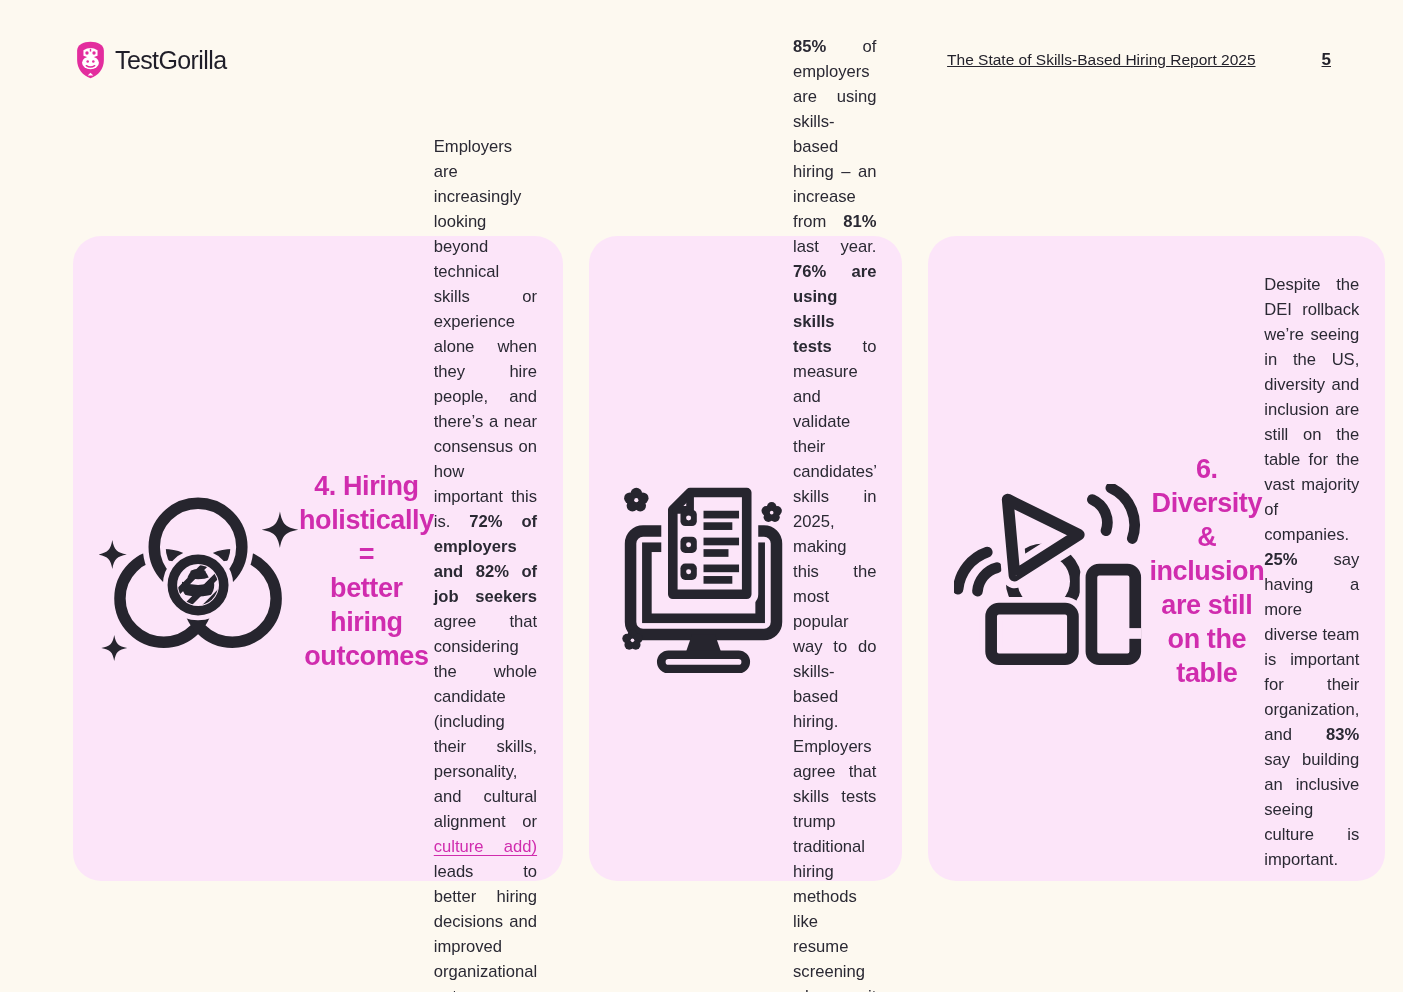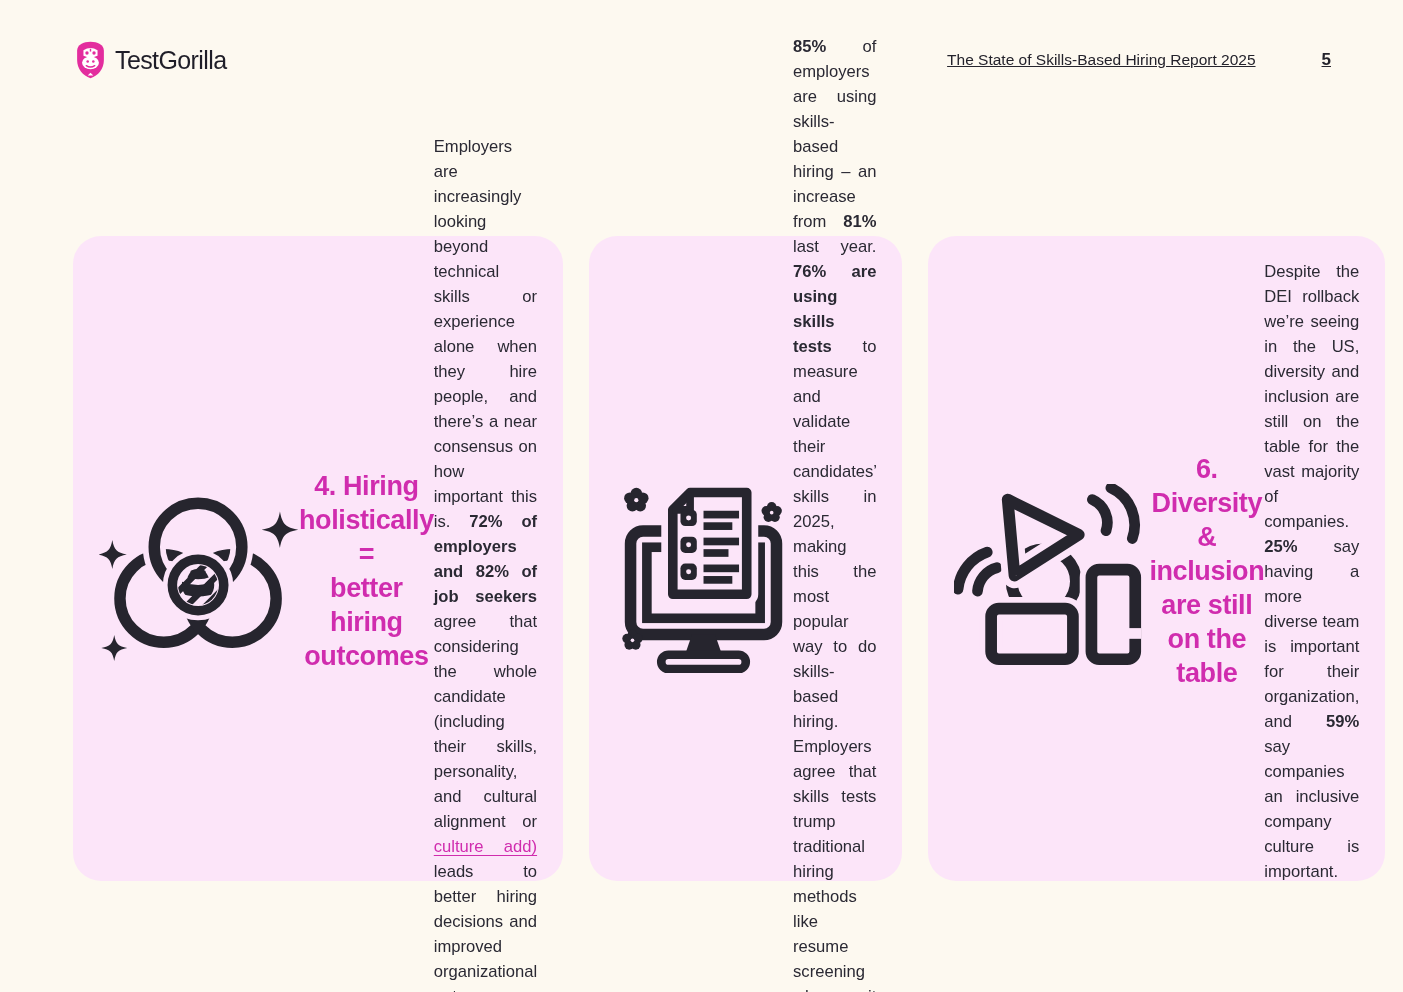--- a/index.html
+++ b/index.html
@@ -197,16 +197,16 @@
         <rect x="38" y="128" width="84" height="52" rx="8" fill="none" stroke="#fce5f9" stroke-width="24"></rect>
         <rect x="38" y="128" width="84" height="52" rx="8" fill="none" stroke="#26252e" stroke-width="12"></rect>
 
         <rect x="141" y="88" width="45" height="92" rx="8" fill="none" stroke="#fce5f9" stroke-width="24"></rect>
         <rect x="141" y="88" width="45" height="92" rx="8" fill="none" stroke="#26252e" stroke-width="12"></rect>
         <rect x="178" y="148" width="14" height="11" fill="#fce5f9"></rect>
       </svg>
     </div>
     <h2 class="card-title">6. Diversity &amp; inclusion
 are still on the table</h2>
-    <p class="card-body"><span>Despite the DEI rollback we’re seeing in the US, diversity and inclusion are still on the table for the vast majority of companies. </span><span class="b">25%</span><span> say having a more diverse team is important for their organization, and </span><span class="b">59%</span><span> say companies an inclusive company culture is important.</span></p>
+    <p class="card-body"><span>Despite the DEI rollback we’re seeing in the US, diversity and inclusion are still on the table for the vast majority of companies. </span><span class="b">25%</span><span> say having a more diverse team is important for their organization, and </span><span class="b">83%</span><span> say building an inclusive seeing culture is important.</span></p>
   </section>
 
 </div>
 
 </body></html>

